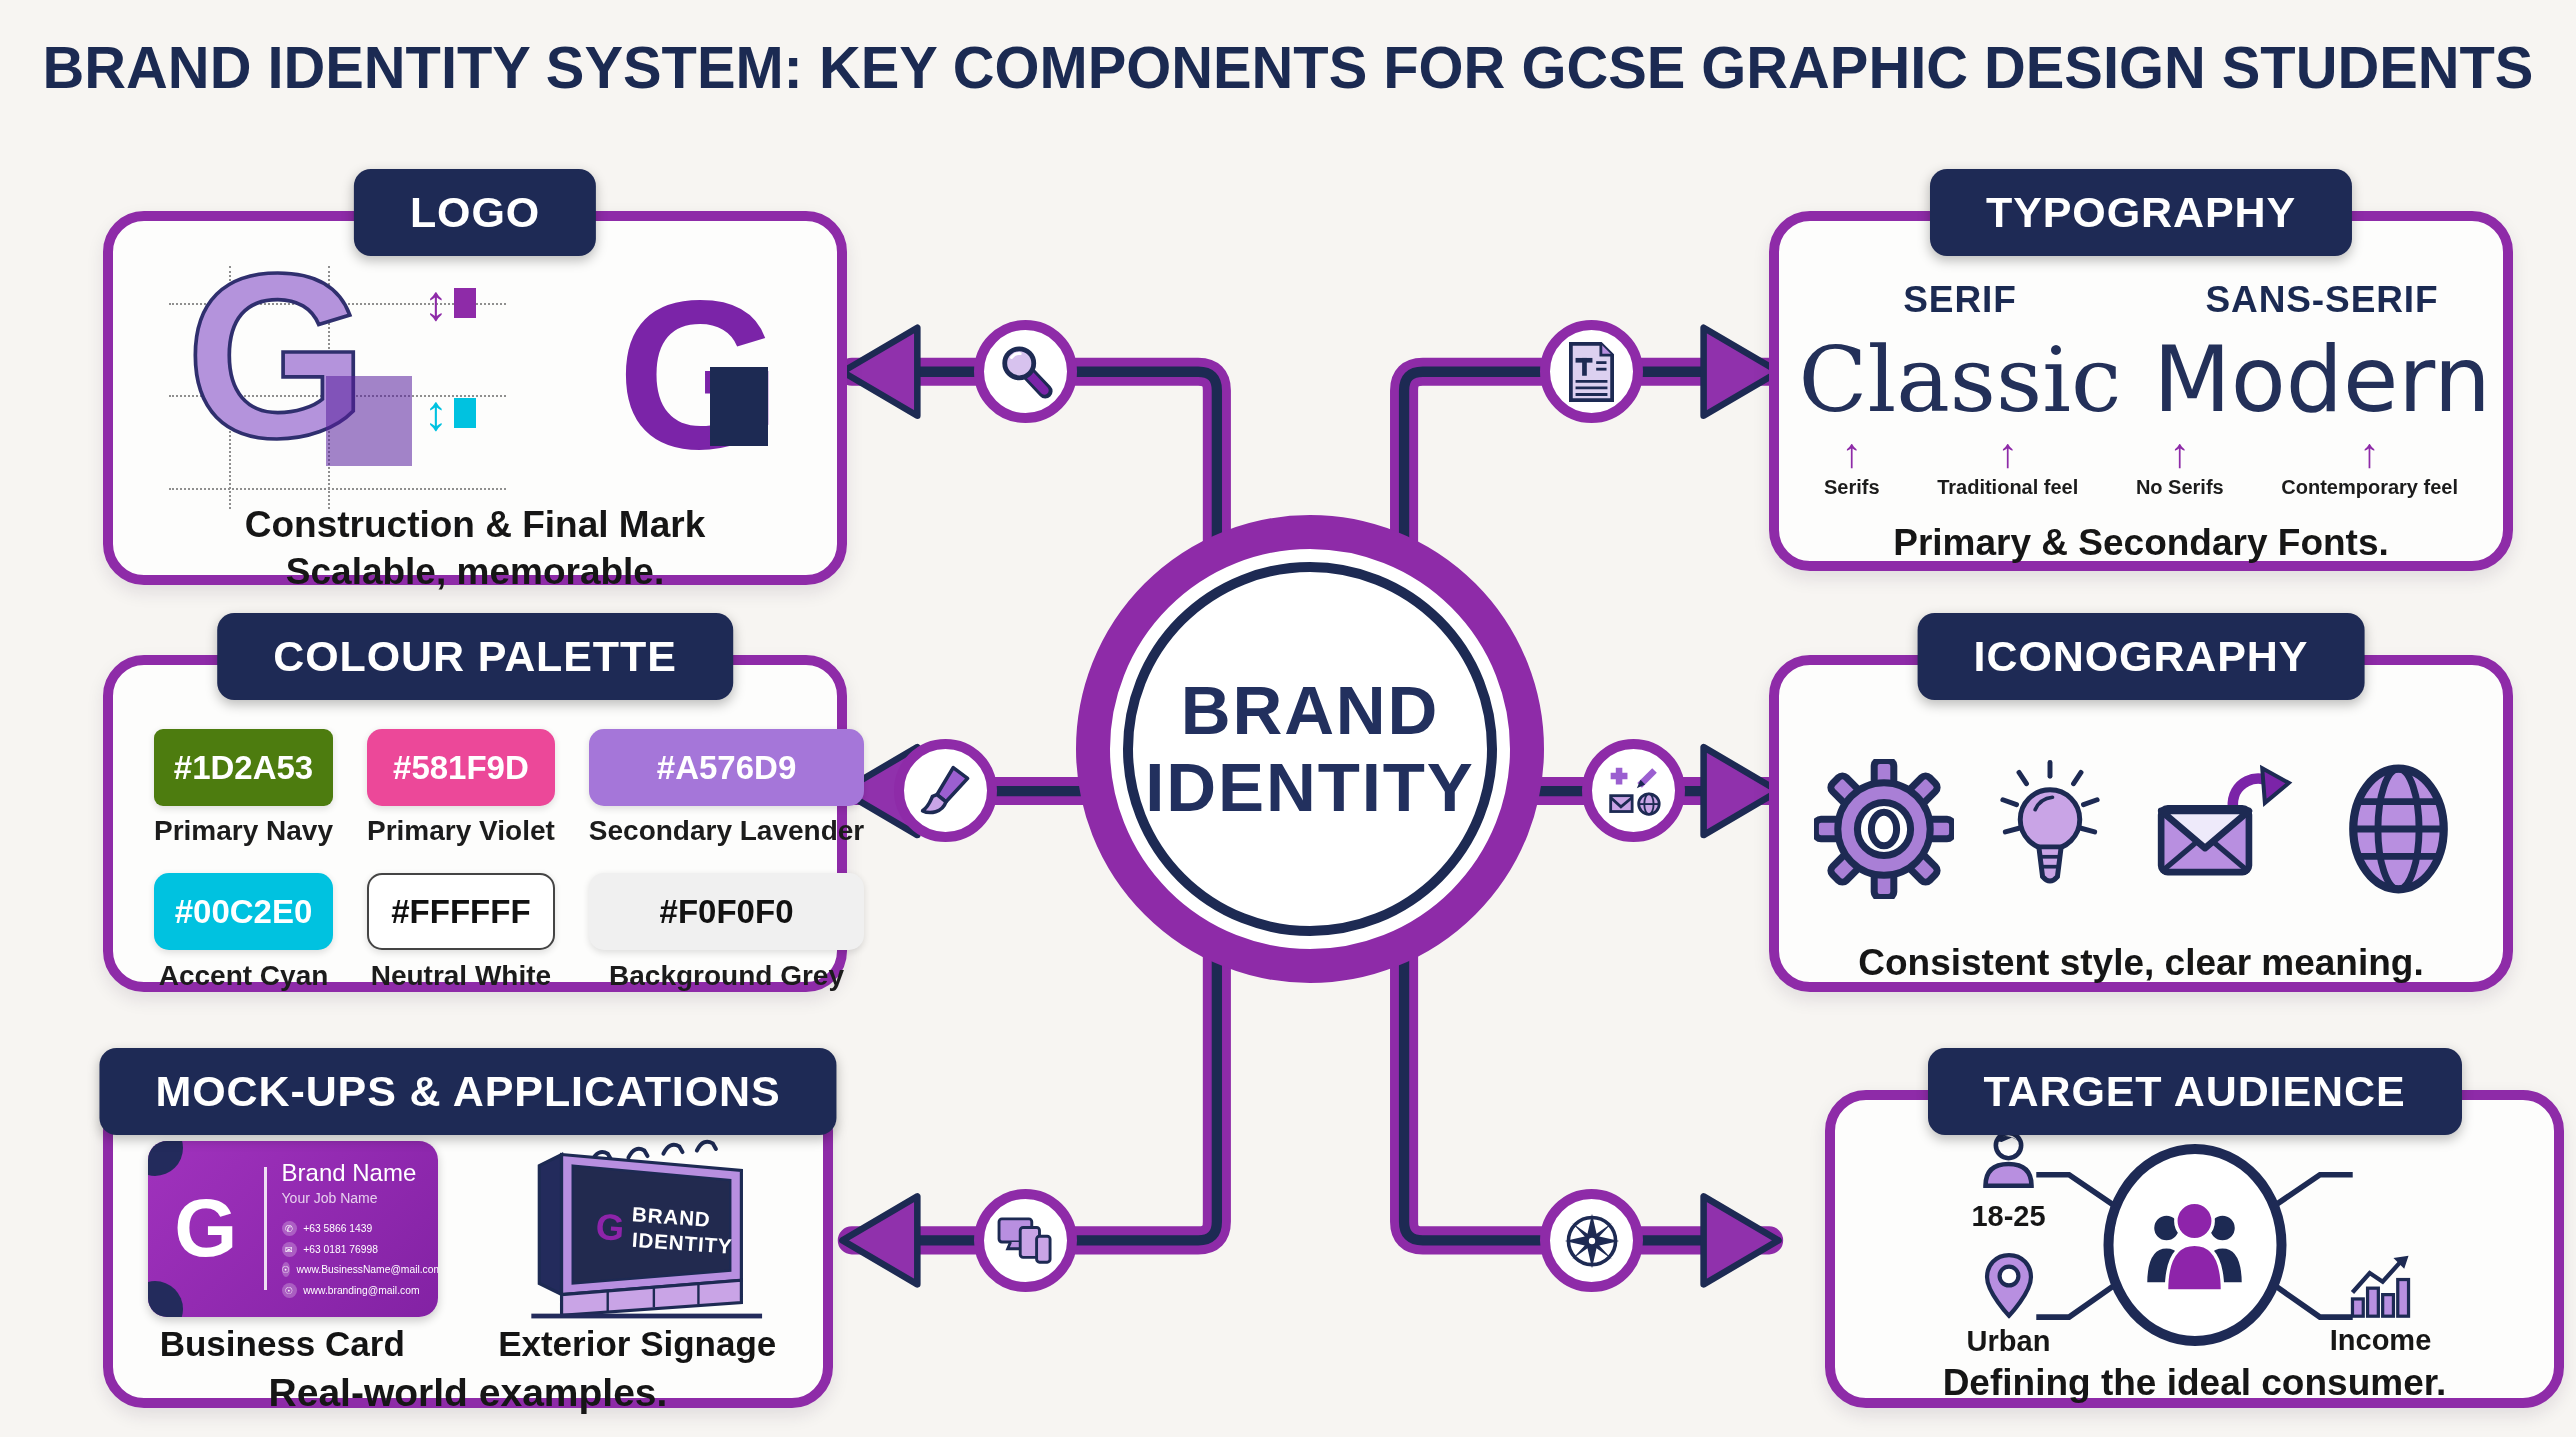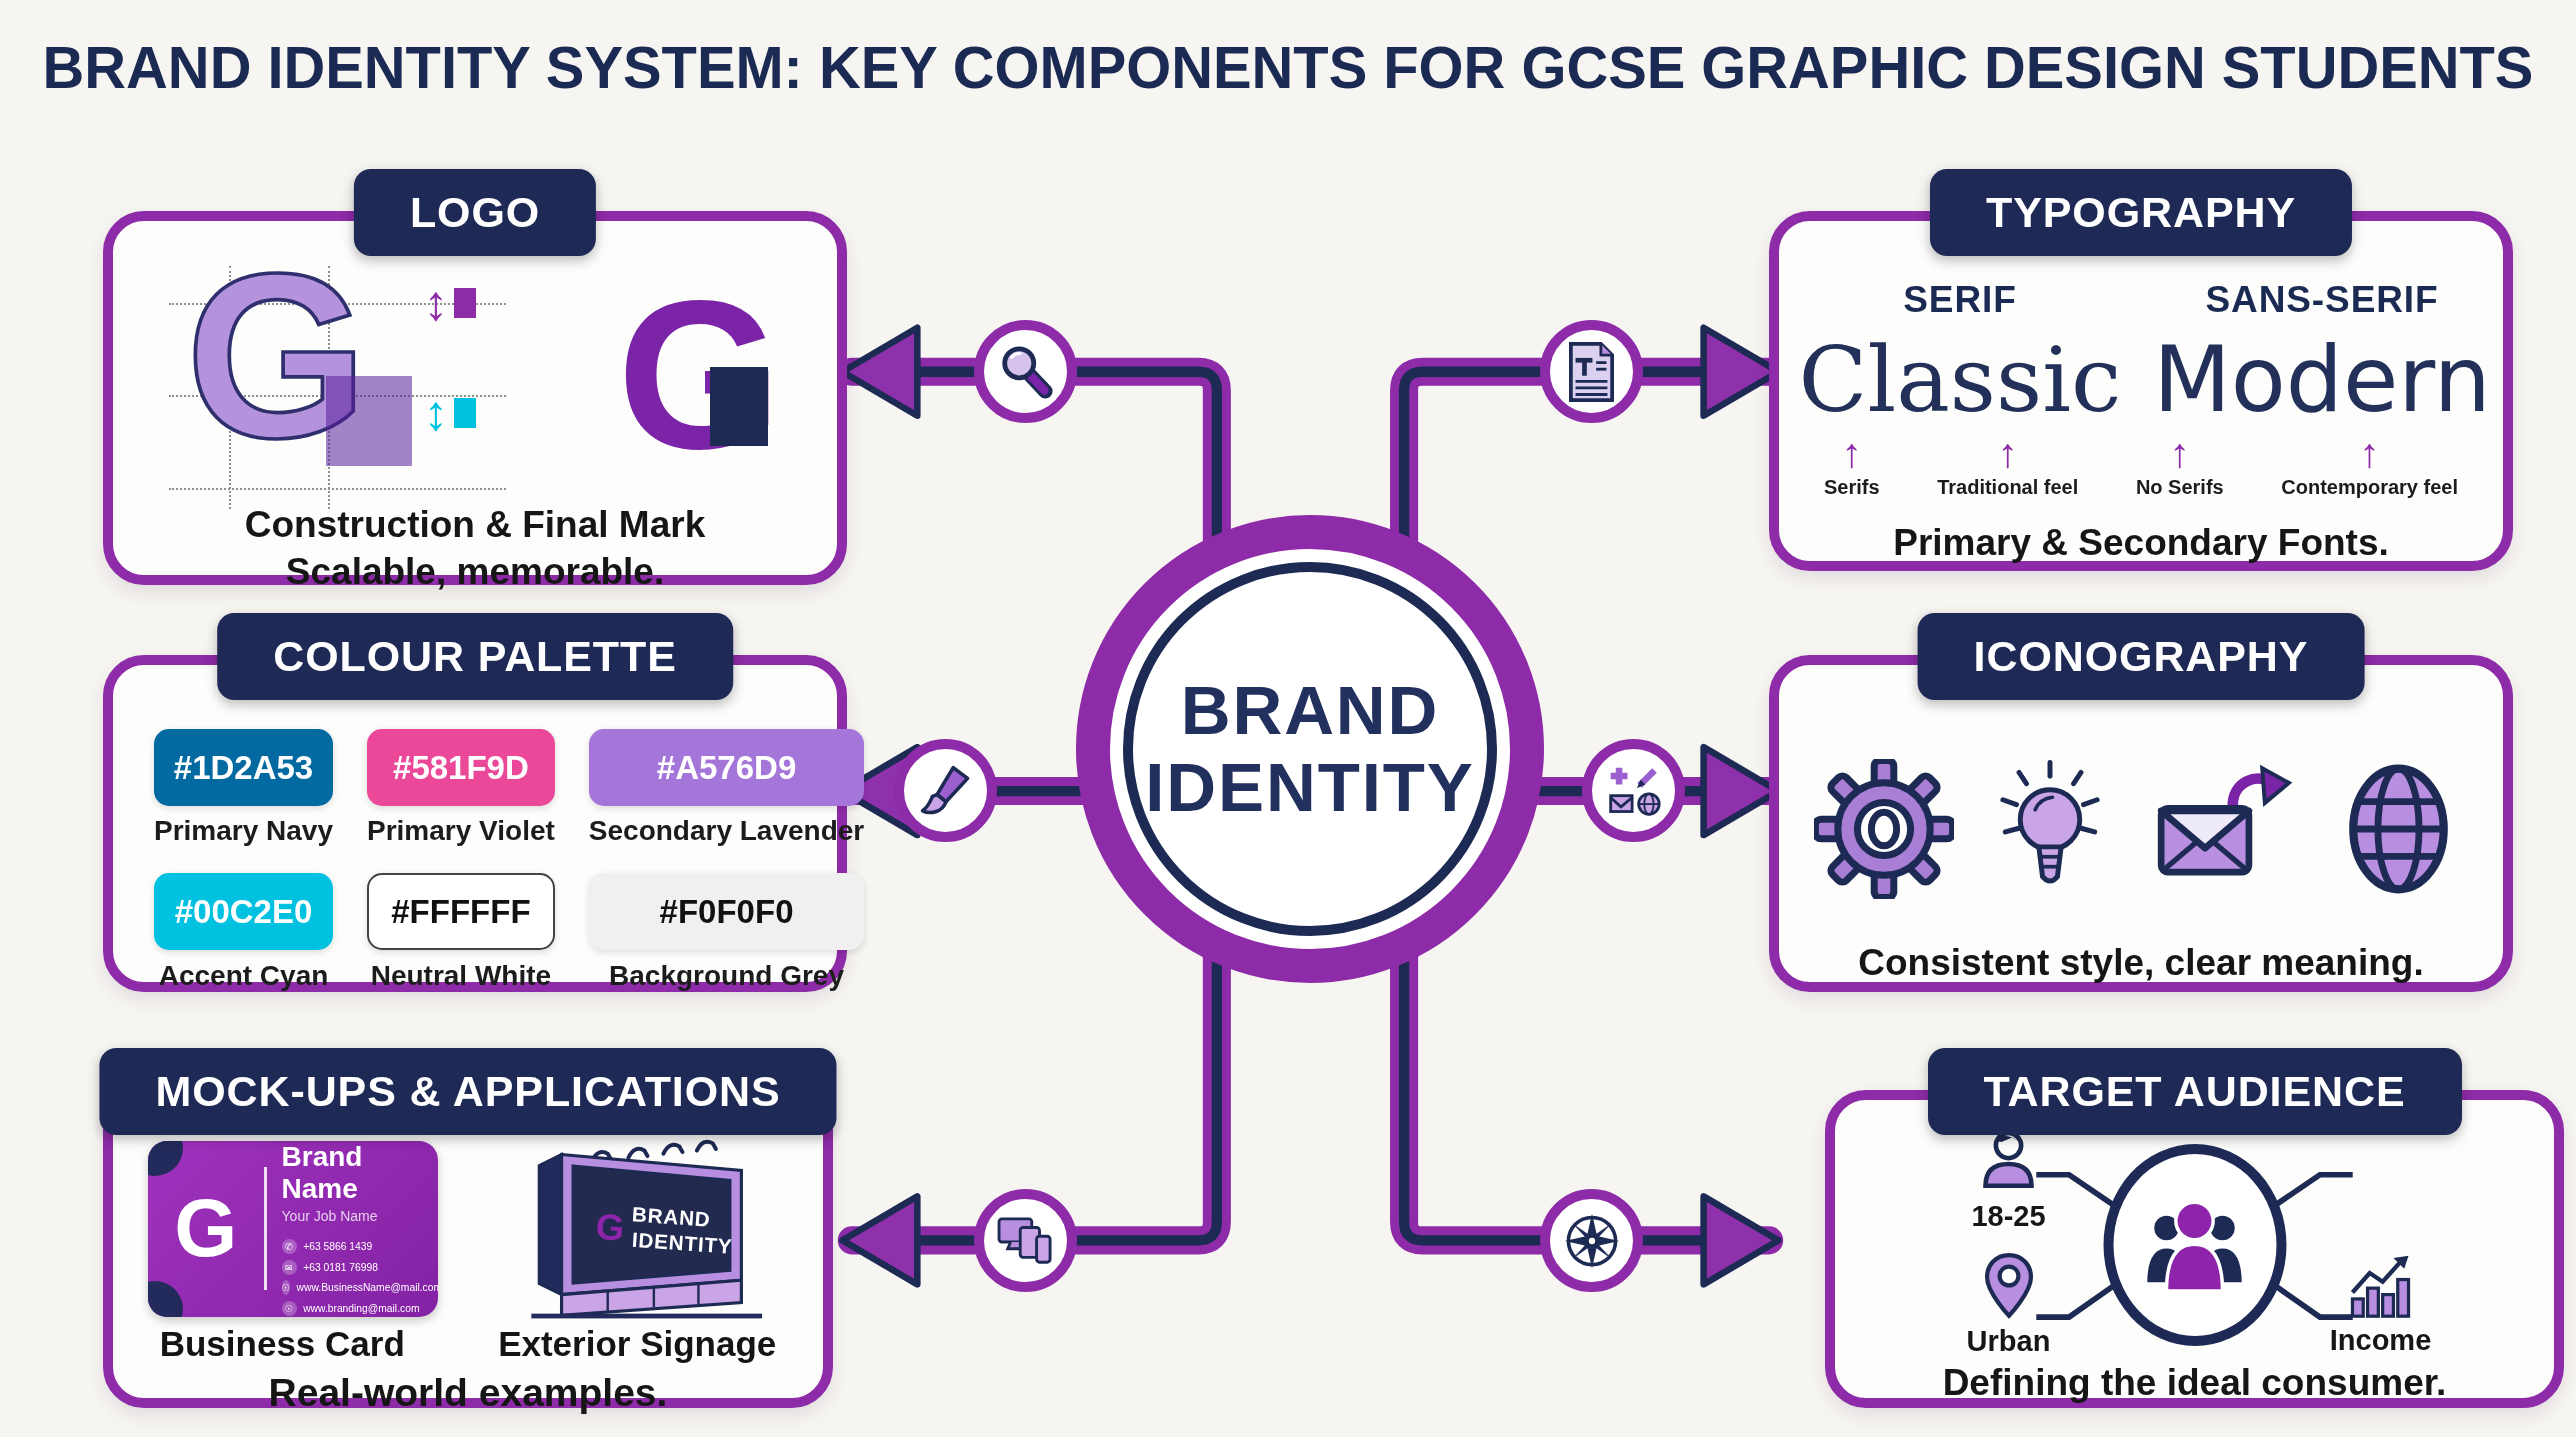--- a/index.html
+++ b/index.html
@@ -89,21 +89,21 @@
   .biz-card{
     position:relative;width:290px;height:176px;border-radius:19px;overflow:hidden;
     background:linear-gradient(135deg,#a032bd,#8322a4);display:flex;align-items:center;
     box-shadow:0 3.7px 9.4px rgba(0,0,0,.2);
   }
   .cc{position:absolute;width:56px;height:56px;border-radius:50%;background:#232b5c;}
   .cc1{left:-20.6px;top:-20.6px;} .cc2{left:-20.6px;bottom:-20.6px;}
   .card-left{width:40%;text-align:center;font-size:81px;font-weight:800;color:#ffffff;}
   .card-div{width:2.8px;height:70%;background:rgba(255,255,255,.85);}
   .card-right{padding:9.4px 0 9.4px 15px;width:56%;}
-  .card-brand{font-size:28px;font-weight:700;color:#ffffff;}
+  .card-brand{font-size:24px;font-weight:400;color:#ffffff;}
   .card-sub{font-size:14px;color:rgba(255,255,255,.78);margin-top:2.8px;}
   .card-contacts{list-style:none;margin:15px 0 0 0;padding:0;}
   .card-contacts li{display:flex;align-items:center;gap:6.6px;font-size:10.3px;color:#ffffff;margin-top:5.6px;}
   .ci{display:inline-flex;width:15px;height:15px;border-radius:50%;background:rgba(255,255,255,.25);
       align-items:center;justify-content:center;font-size:9.4px;}
   .mock-labels{display:flex;justify-content:space-around;margin-top:3.7px;}
   .mock-label{font-size:35px;font-weight:700;color:#141414;}
   .mock-cap{font-size:39px;margin-top:7.5px;}
   
   .aud-cluster{position:relative;height:212px;margin-top:39px;}
@@ -272,21 +272,21 @@
         <div class="lbl">Contemporary feel</div>
       </div>
     </div>
     <div class="caption typo-cap">Primary &amp; Secondary Fonts.</div>
   </div>
 
   <div class="panel" style="left:103px;top:655px;width:744px;height:337px;">
     <div class="tab">COLOUR PALETTE</div>
     <div class="swatches">
       <div class="sw">
-        <div class="sw-chip" style="background: #0369a1; color: rgb(255, 255, 255);">#1D2A53</div>
+        <div class="sw-chip" style="background: #4d7c0f; color: rgb(255, 255, 255); border-radius: 9px;">#1D2A53</div>
         <div class="sw-name">Primary Navy</div>
       </div>
       <div class="sw">
         <div class="sw-chip" style="background: #ec4899; color: rgb(255, 255, 255);">#581F9D</div>
         <div class="sw-name">Primary Violet</div>
       </div>
       <div class="sw">
         <div class="sw-chip" style="background: rgb(165, 118, 217); color: rgb(255, 255, 255);">#A576D9</div>
         <div class="sw-name">Secondary Lavender</div>
       </div>

